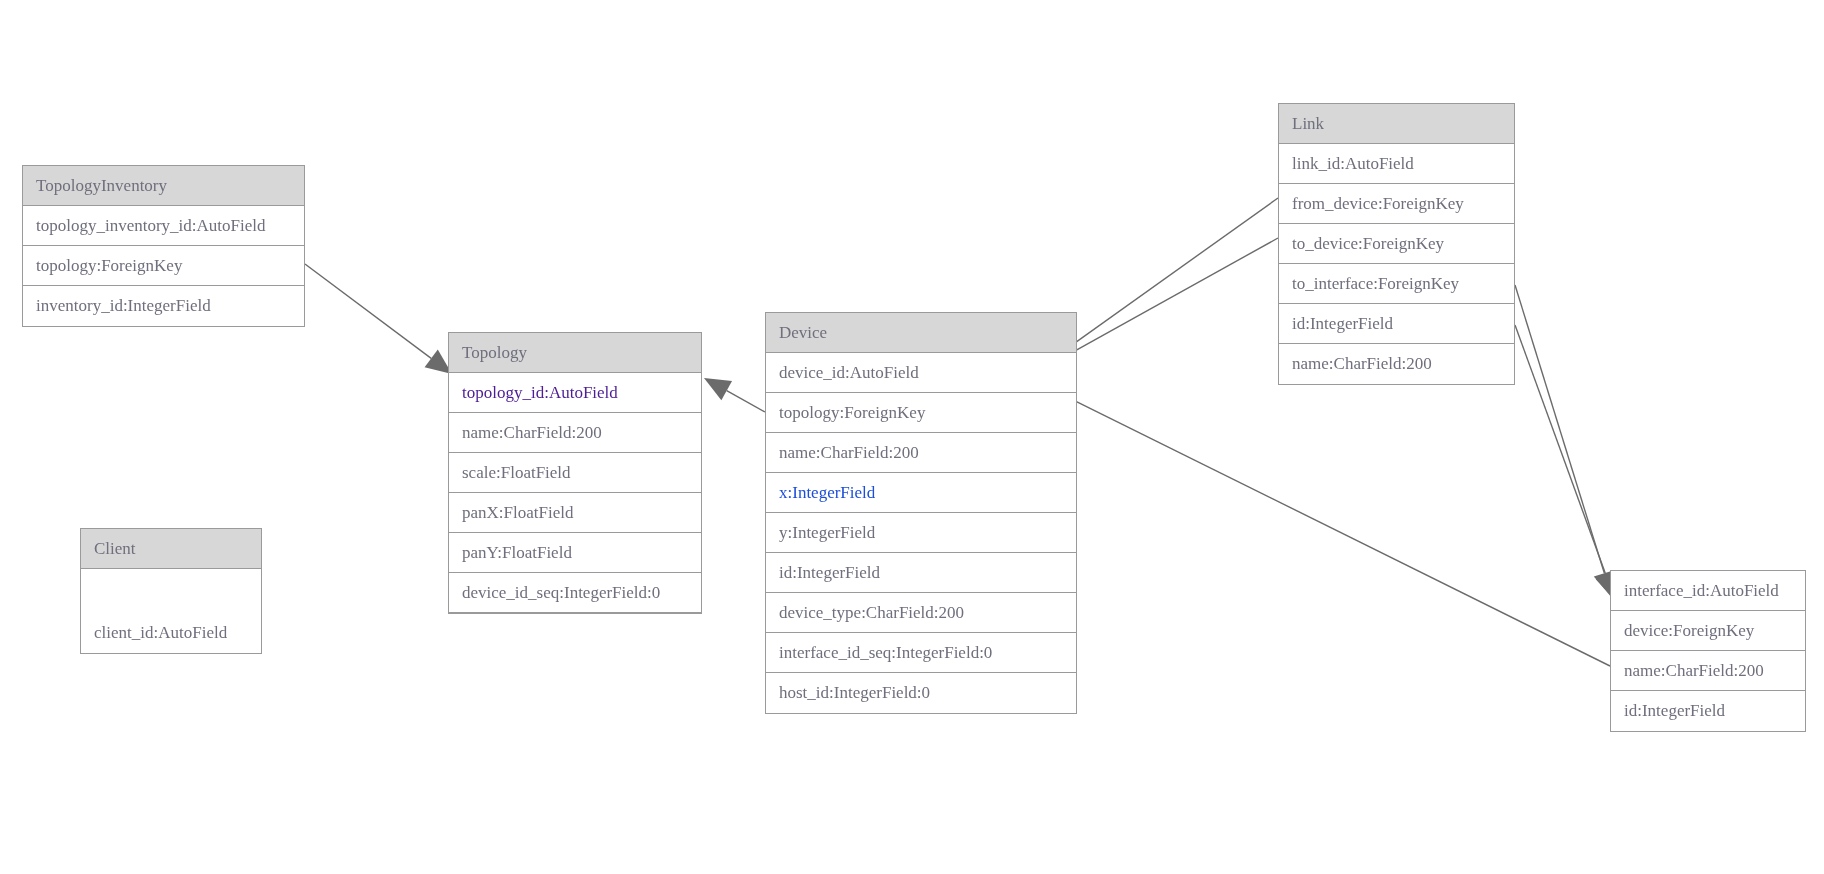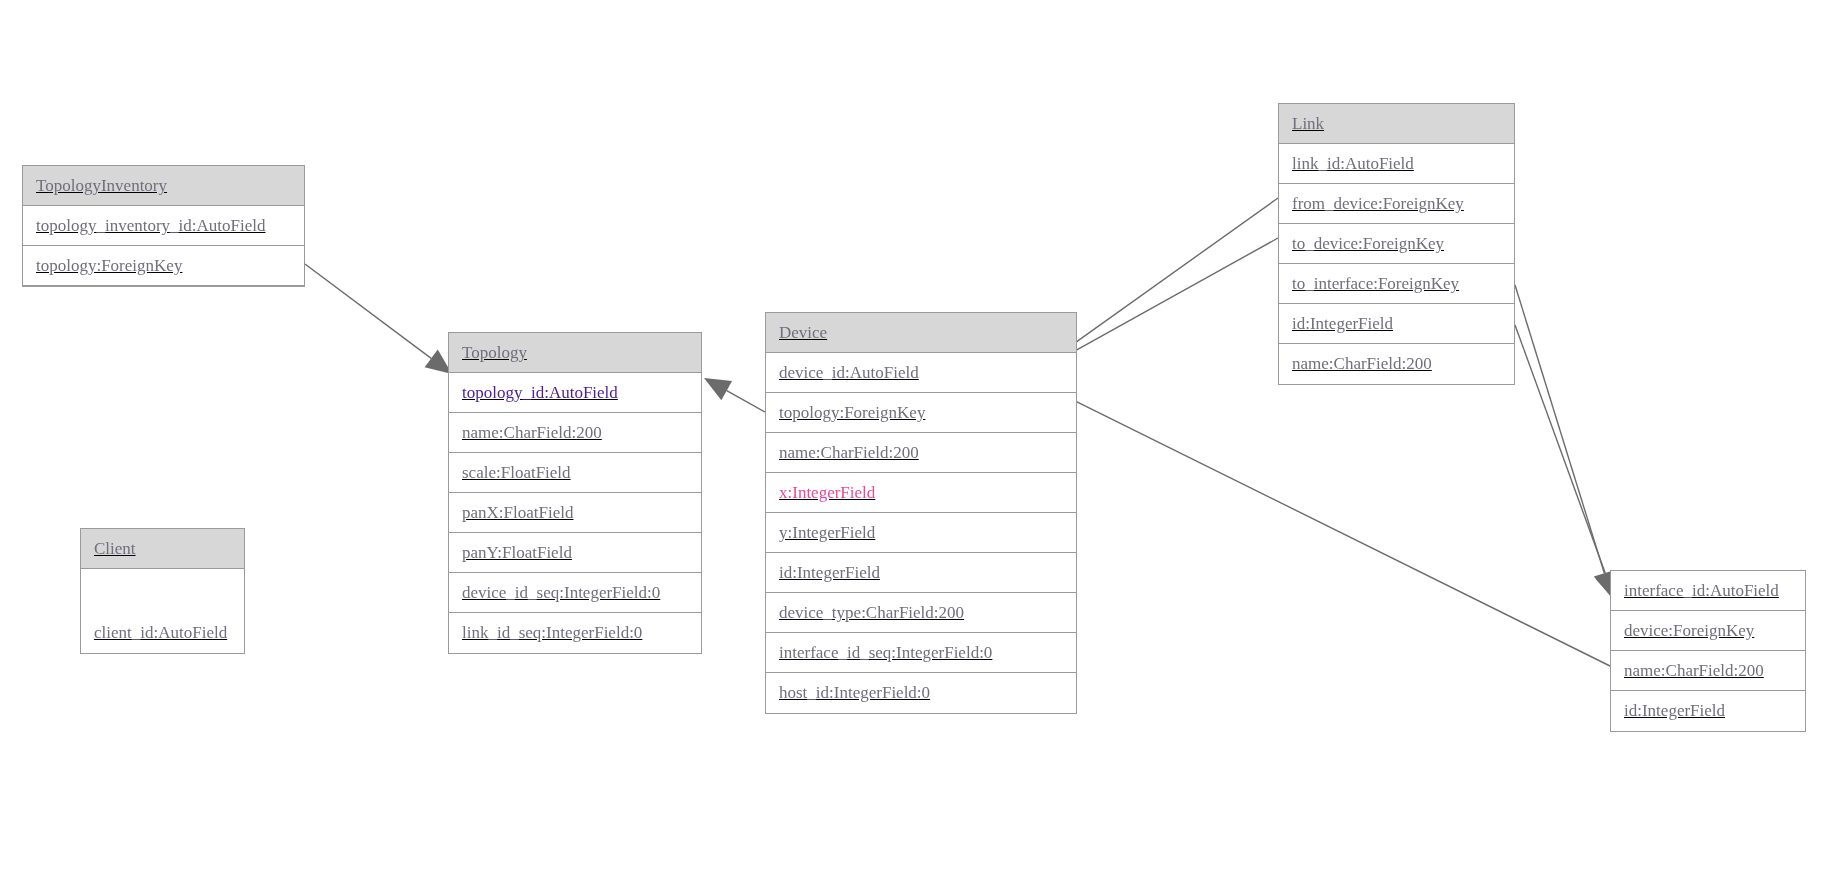--- a/index.html
+++ b/index.html
@@ -21,21 +21,20 @@
     top: 0;
     width: 1824px;
     height: 874px;
     pointer-events: none;
   }
   .entity {
     position: absolute;
     box-sizing: border-box;
     border: 1px solid #9a9a9a;
     background: #ffffff;
-    text-decoration: underline;
   }
   .entity-header {
     box-sizing: border-box;
     background: #d7d7d7;
     border-bottom: 1px solid #9a9a9a;
     color: #6f6f7d;
     font-size: 17px;
     line-height: 39px;
     height: 40px;
     padding: 0 0 0 13px;
@@ -78,37 +77,37 @@
       <polygon points="1612,598 1593.7965882491646,576.4214041089427 1614.810618981143,569.9090687063807" fill="#6b6b6b"></polygon>
       <line x1="1515" y1="325" x2="1606.1146803597458" y2="575.5653709893006" stroke="#6b6b6b" stroke-width="1.4"></line>
       <polygon points="1615,600 1595.776952701373,579.3245446832543 1616.4524080181186,571.8061972953469" fill="#6b6b6b"></polygon>
     </svg>
 
   <div id="entities-layer">
       <div class="entity" style="left: 22px; top: 165px; width: 283px; border-color: rgb(154, 154, 154);">
         <div class="entity-header" style="background: rgb(215, 215, 215); color: rgb(111, 111, 125); border-bottom-color: rgb(154, 154, 154);">TopologyInventory</div>
         <div class="entity-row" style="color: rgb(111, 111, 125); border-bottom-color: rgb(154, 154, 154);">topology_inventory_id:AutoField</div>
         <div class="entity-row" style="color: rgb(111, 111, 125); border-bottom-color: rgb(154, 154, 154);">topology:ForeignKey</div>
+        <div class="entity-row last" style="color: rgb(111, 111, 125); border-bottom-color: rgb(154, 154, 154);">inventory_id:IntegerField</div>
       </div>
       <div class="entity" style="left: 448px; top: 332px; width: 254px; border-color: rgb(154, 154, 154);">
         <div class="entity-header" style="background: rgb(215, 215, 215); color: rgb(111, 111, 125); border-bottom-color: rgb(154, 154, 154);">Topology</div>
         <div class="entity-row" style="color: #4c1d95; border-bottom-color: rgb(154, 154, 154);">topology_id:AutoField</div>
         <div class="entity-row" style="color: rgb(111, 111, 125); border-bottom-color: rgb(154, 154, 154);">name:CharField:200</div>
         <div class="entity-row" style="color: rgb(111, 111, 125); border-bottom-color: rgb(154, 154, 154);">scale:FloatField</div>
         <div class="entity-row" style="color: rgb(111, 111, 125); border-bottom-color: rgb(154, 154, 154);">panX:FloatField</div>
         <div class="entity-row" style="color: rgb(111, 111, 125); border-bottom-color: rgb(154, 154, 154);">panY:FloatField</div>
         <div class="entity-row" style="color: rgb(111, 111, 125); border-bottom-color: rgb(154, 154, 154);">device_id_seq:IntegerField:0</div>
-        <div class="entity-row last" style="color: rgb(111, 111, 125); border-bottom-color: rgb(154, 154, 154);">link_id_seq:IntegerField:0</div>
       </div>
       <div class="entity" style="left: 765px; top: 312px; width: 312px; border-color: rgb(154, 154, 154);">
         <div class="entity-header" style="background: rgb(215, 215, 215); color: rgb(111, 111, 125); border-bottom-color: rgb(154, 154, 154);">Device</div>
         <div class="entity-row" style="color: rgb(111, 111, 125); border-bottom-color: rgb(154, 154, 154);">device_id:AutoField</div>
         <div class="entity-row" style="color: rgb(111, 111, 125); border-bottom-color: rgb(154, 154, 154);">topology:ForeignKey</div>
         <div class="entity-row" style="color: rgb(111, 111, 125); border-bottom-color: rgb(154, 154, 154);">name:CharField:200</div>
-        <div class="entity-row" style="color: #ec4899; border-bottom-color: rgb(154, 154, 154);">x:IntegerField</div>
+        <div class="entity-row" style="color: #1d4ed8; border-bottom-color: rgb(154, 154, 154);">x:IntegerField</div>
         <div class="entity-row" style="color: rgb(111, 111, 125); border-bottom-color: rgb(154, 154, 154);">y:IntegerField</div>
         <div class="entity-row" style="color: rgb(111, 111, 125); border-bottom-color: rgb(154, 154, 154);">id:IntegerField</div>
         <div class="entity-row" style="color: rgb(111, 111, 125); border-bottom-color: rgb(154, 154, 154);">device_type:CharField:200</div>
         <div class="entity-row" style="color: rgb(111, 111, 125); border-bottom-color: rgb(154, 154, 154);">interface_id_seq:IntegerField:0</div>
         <div class="entity-row last" style="color: rgb(111, 111, 125); border-bottom-color: rgb(154, 154, 154);">host_id:IntegerField:0</div>
       </div>
       <div class="entity" style="left: 1278px; top: 103px; width: 237px; border-color: rgb(154, 154, 154);">
         <div class="entity-header" style="background: rgb(215, 215, 215); color: rgb(111, 111, 125); border-bottom-color: rgb(154, 154, 154);">Link</div>
         <div class="entity-row" style="color: rgb(111, 111, 125); border-bottom-color: rgb(154, 154, 154);">link_id:AutoField</div>
         <div class="entity-row" style="color: rgb(111, 111, 125); border-bottom-color: rgb(154, 154, 154);">from_device:ForeignKey</div>
@@ -116,19 +115,19 @@
         <div class="entity-row" style="color: rgb(111, 111, 125); border-bottom-color: rgb(154, 154, 154);">to_interface:ForeignKey</div>
         <div class="entity-row" style="color: rgb(111, 111, 125); border-bottom-color: rgb(154, 154, 154);">id:IntegerField</div>
         <div class="entity-row last" style="color: rgb(111, 111, 125); border-bottom-color: rgb(154, 154, 154);">name:CharField:200</div>
       </div>
       <div class="entity" style="left: 1610px; top: 570px; width: 196px; border-color: rgb(154, 154, 154);">
         <div class="entity-row" style="color: rgb(111, 111, 125); border-bottom-color: rgb(154, 154, 154);">interface_id:AutoField</div>
         <div class="entity-row" style="color: rgb(111, 111, 125); border-bottom-color: rgb(154, 154, 154);">device:ForeignKey</div>
         <div class="entity-row" style="color: rgb(111, 111, 125); border-bottom-color: rgb(154, 154, 154);">name:CharField:200</div>
         <div class="entity-row last" style="color: rgb(111, 111, 125); border-bottom-color: rgb(154, 154, 154);">id:IntegerField</div>
       </div>
-      <div class="entity" style="left: 80px; top: 528px; width: 165px; border-color: rgb(154, 154, 154);">
+      <div class="entity" style="left: 80px; top: 528px; width: 182px; border-color: rgb(154, 154, 154);">
         <div class="entity-header" style="background: rgb(215, 215, 215); color: rgb(111, 111, 125); border-bottom-color: rgb(154, 154, 154);">Client</div>
         <div class="entity-row last" style="color: rgb(111, 111, 125); border-bottom-color: rgb(154, 154, 154); margin-top: 44px;">client_id:AutoField</div>
       </div>
     </div>
 
 </div>
 
 </body></html>

